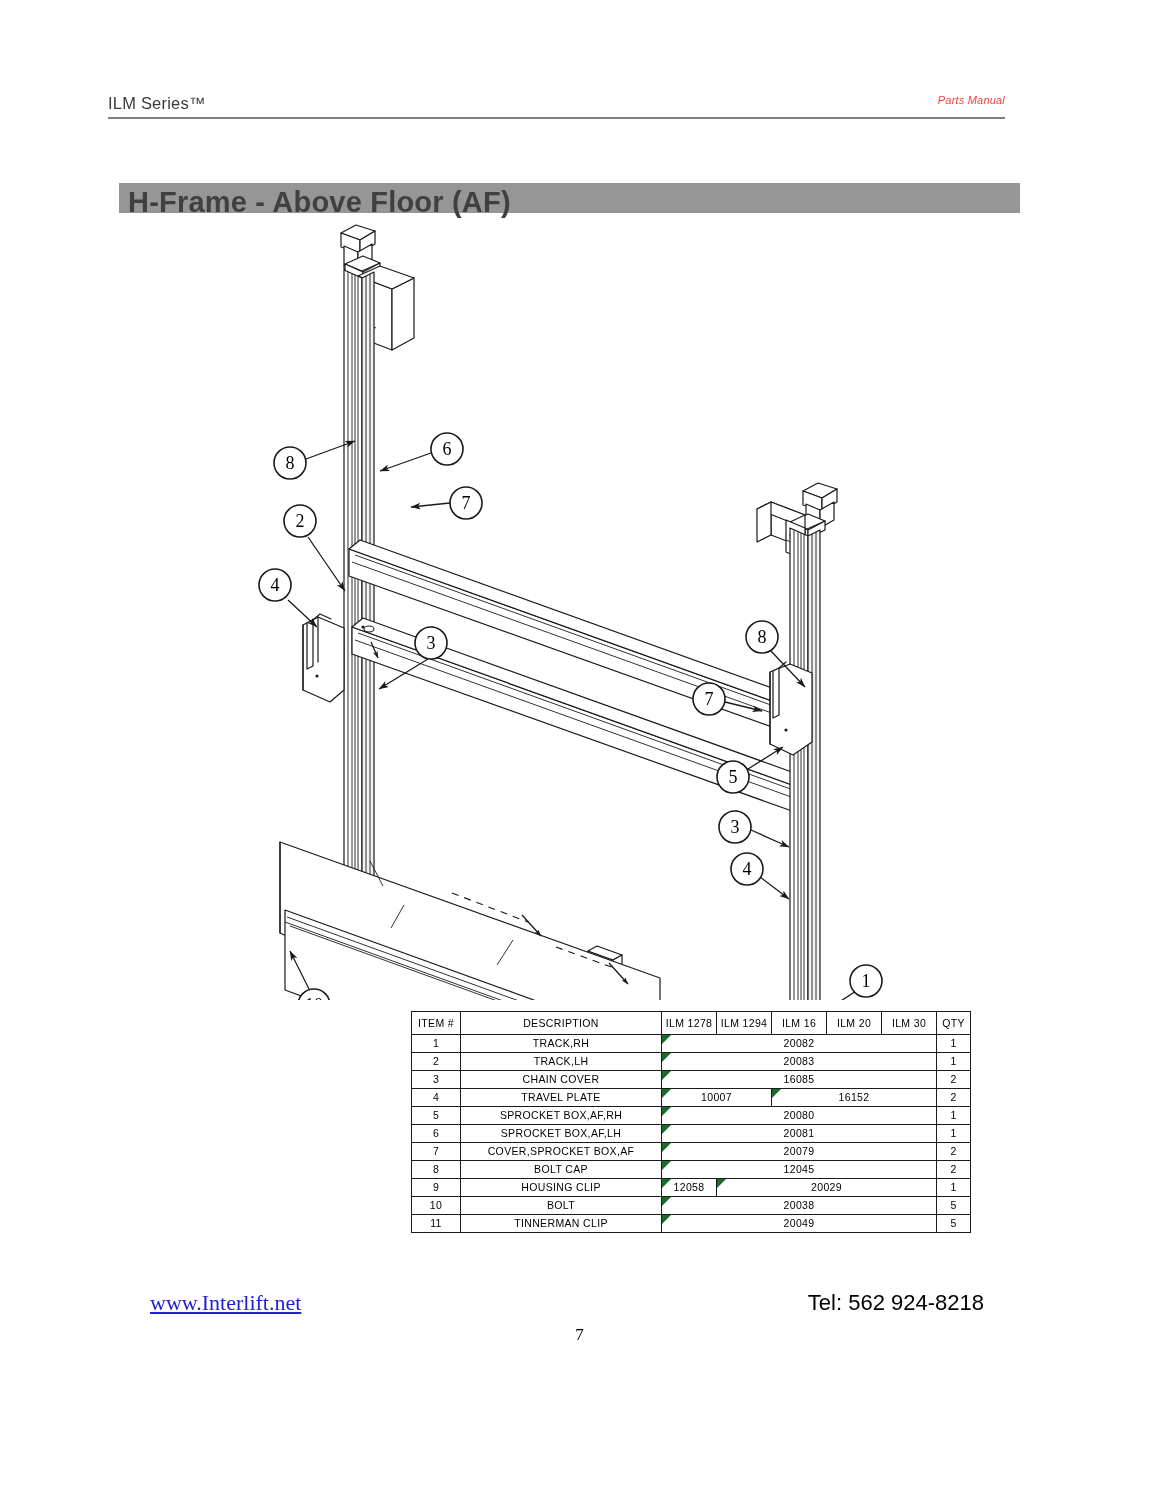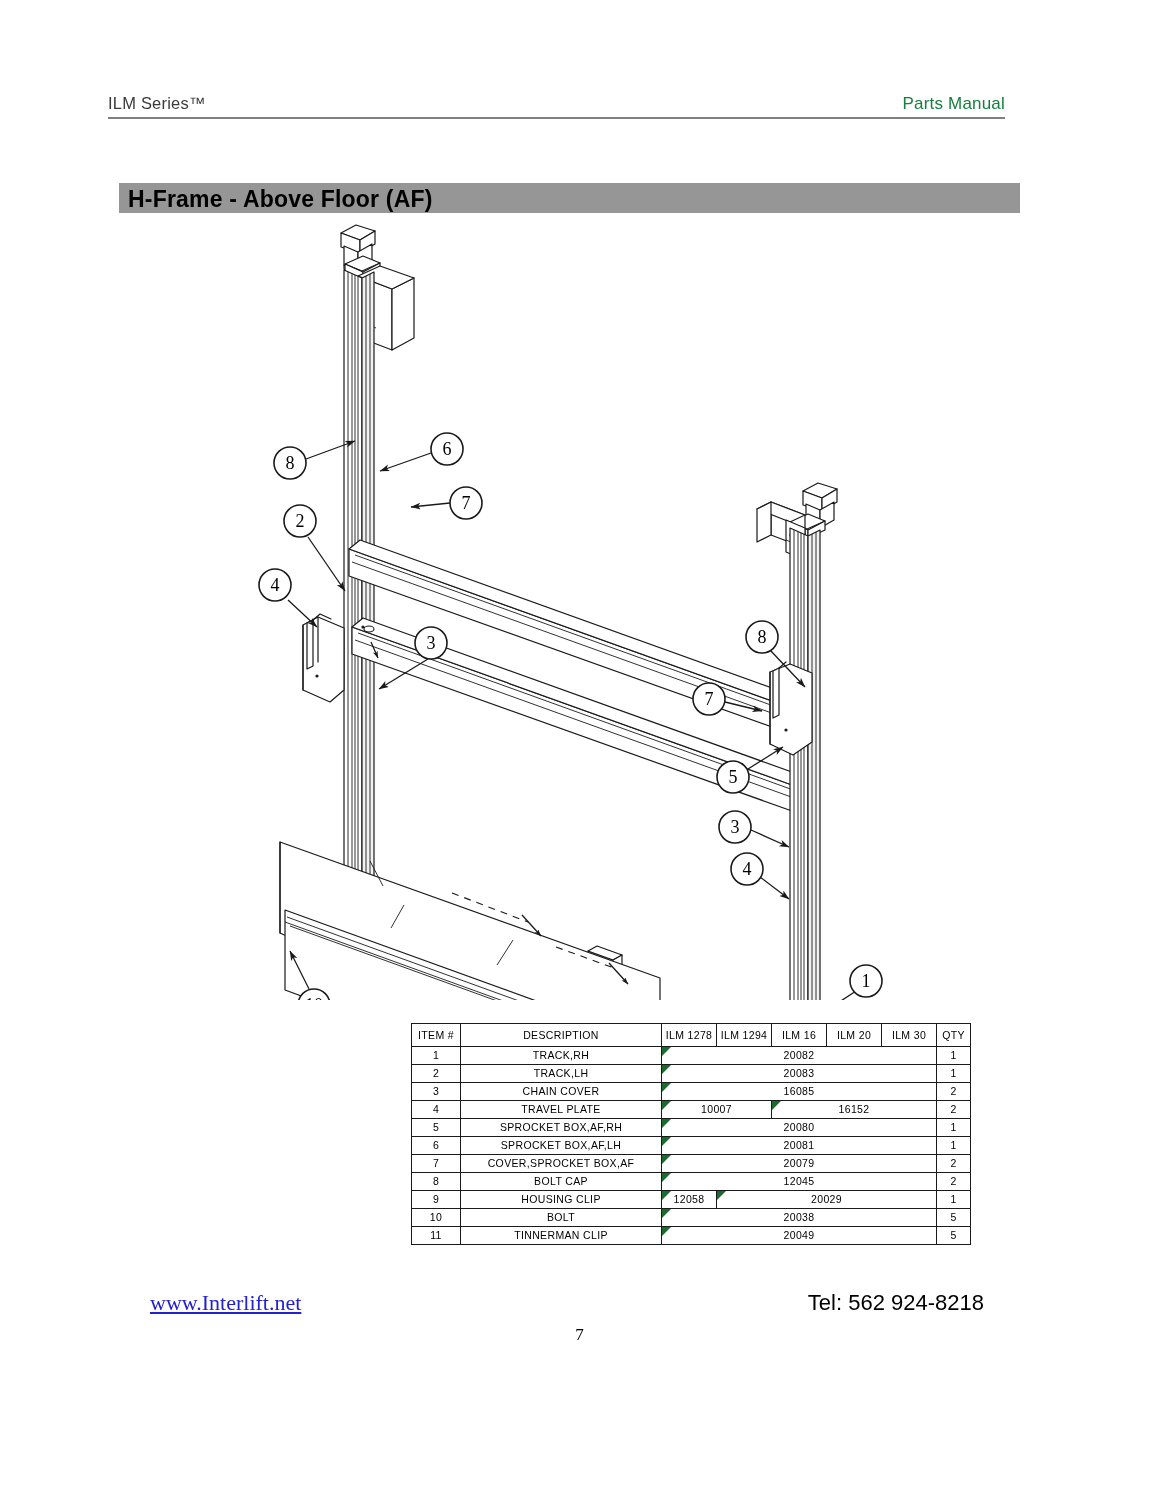--- a/index.html
+++ b/index.html
@@ -8,33 +8,33 @@
     width:1159px;height:1500px;position:relative;overflow:hidden;
     font-family:"Liberation Sans", sans-serif;
     color:#000;
     -webkit-font-smoothing:antialiased;
   }
   .page{position:absolute;inset:0;}
 
   
   .hdr{position:absolute;left:108px;top:94px;width:897px;height:26px;}
   .hdr-left{position:absolute;left:0;top:0;font-size:16.5px;color:#3a3a3a;letter-spacing:.2px;white-space:nowrap;}
-  .hdr-right{position:absolute;right:0;top:0;font-size:17px;color:#15803d;letter-spacing:.2px;white-space:nowrap;}
+  .hdr-right{position:absolute;right:0;top:0;font-size:11px;color:#ef4444;letter-spacing:.2px;white-space:nowrap;font-style:italic;}
   .hdr-rule{position:absolute;left:0;top:23px;width:897px;height:2px;background:#7f7f7f;}
 
   
   .band{position:absolute;left:119px;top:183px;width:901px;height:30px;background:#969696;}
-  .band-title{position:absolute;left:9px;top:3px;font-size:23px;font-weight:bold;color:#000000;letter-spacing:.2px;white-space:nowrap;}
+  .band-title{position:absolute;left:9px;top:3px;font-size:29px;font-weight:bold;color:#404040;letter-spacing:.2px;white-space:nowrap;}
 
   
   .draw{position:absolute;left:0px;top:210px;width:1040px;height:790px;}
   .draw svg{display:block;}
 
   
-  .tbl-wrap{position:absolute;left:411px;top:1011px;margin-top:12px;}
+  .tbl-wrap{position:absolute;left:411px;top:1011px;}
   table.parts{border-collapse:collapse;table-layout:fixed;}
   table.parts td,table.parts th{
     border:1px solid #1a1a1a;
     font-size:10.5px;
     font-family:"Liberation Sans", sans-serif;
     letter-spacing:.35px;
     padding:0;
     height:17px;
     line-height:17px;
     text-align:center;

